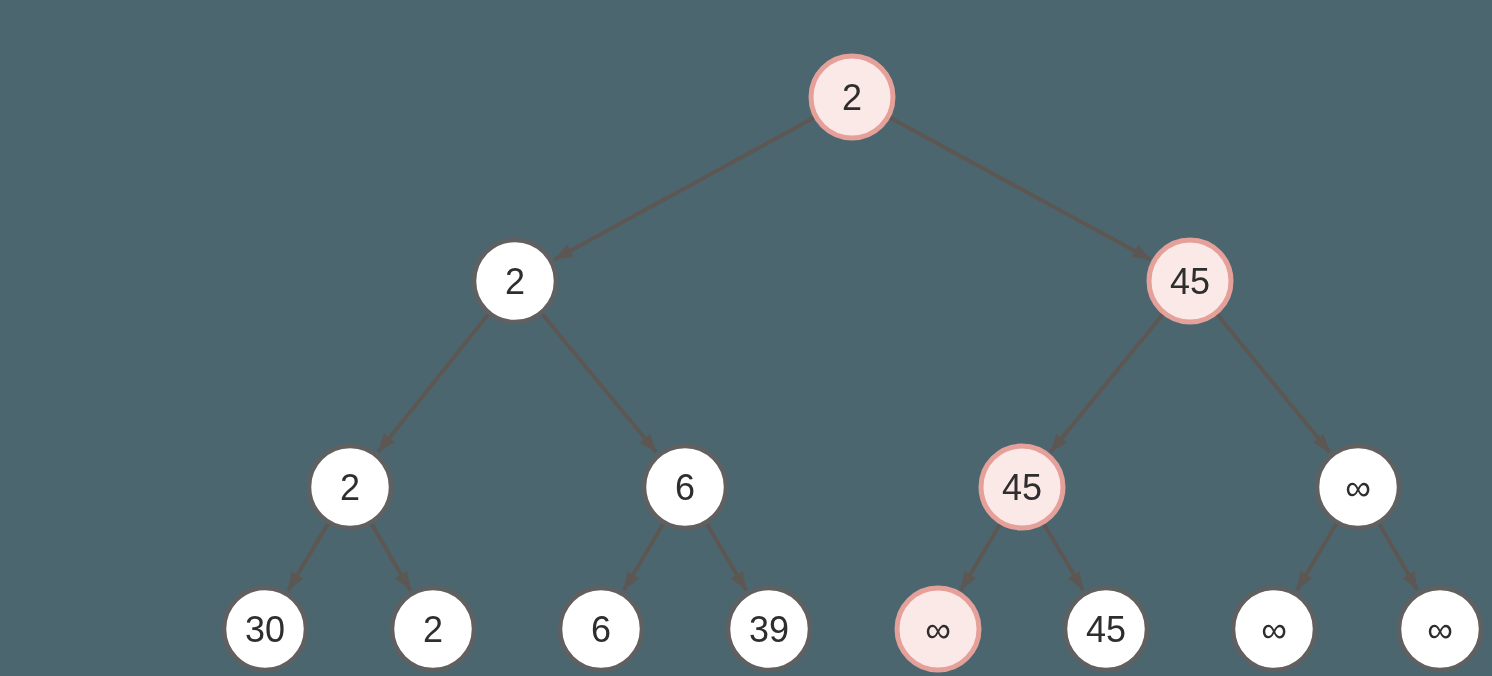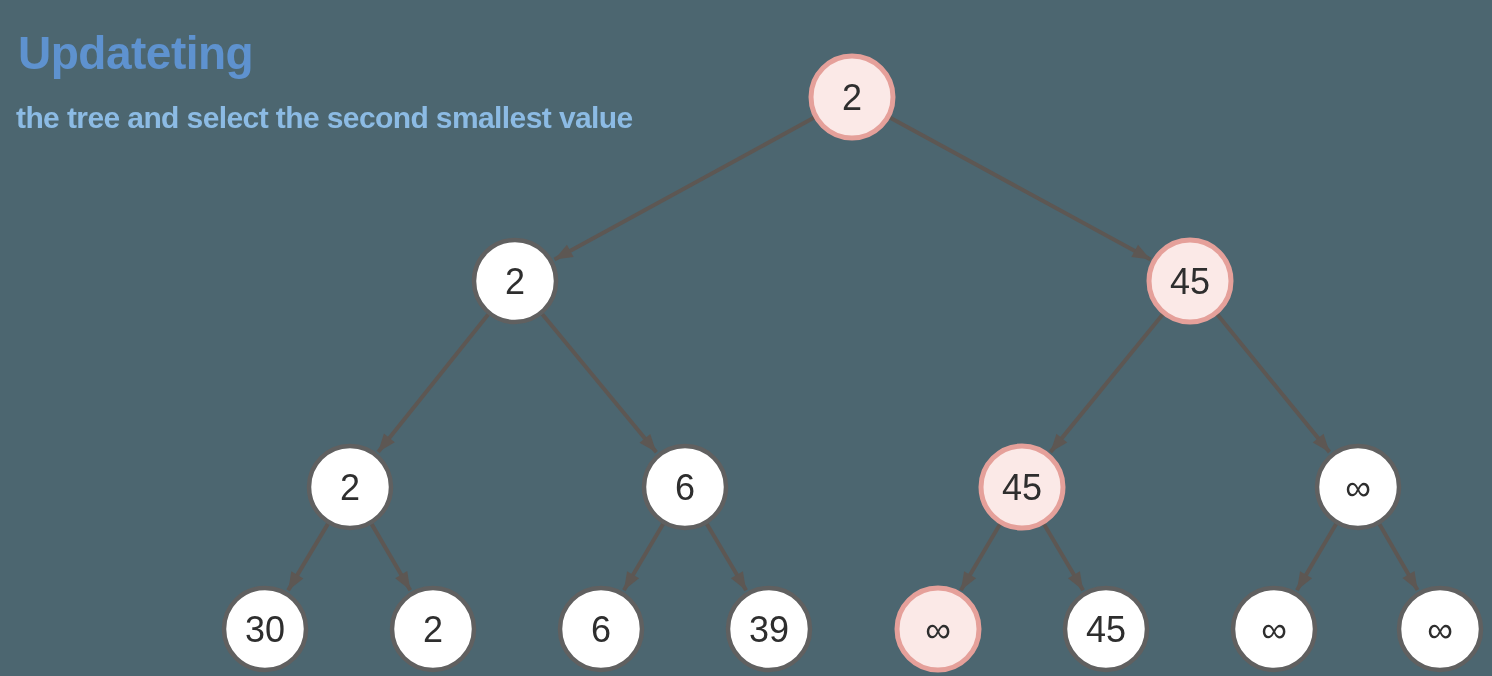--- a/index.html
+++ b/index.html
@@ -34,22 +34,20 @@
   .node-label {
     font-family: "Liberation Sans", "DejaVu Sans", sans-serif;
     font-size: 36px;
     fill: #2e2e2e;
   }
 </style>
 </head>
 <body>
 
 <div class="canvas">
-  <h1 class="page-title">Updateting</h1>
-  <h2 class="page-subtitle">the tree and select the second smallest value</h2>
 
   <svg class="tree" width="1492" height="676" viewBox="0 0 1492 676" xmlns="http://www.w3.org/2000/svg">
     <defs>
       <marker id="arrowhead" markerUnits="userSpaceOnUse" markerWidth="22" markerHeight="18" viewBox="0 0 22 18" refX="20" refY="9" orient="auto">
         <path d="M2,2 L20,9 L2,16 Z" fill="#5d5753"></path>
       </marker>
     </defs>
     <g>
         <line x1="814.2590534436" y1="117.6063328379157" x2="554.4963394194883" y2="259.43523307659984" stroke="#5d5753" stroke-width="4" marker-end="url(#arrowhead)"></line>
         <line x1="889.7665772233257" y1="117.55932014524242" x2="1150.4768377895427" y2="259.48443240614165" stroke="#5d5753" stroke-width="4" marker-end="url(#arrowhead)"></line>

